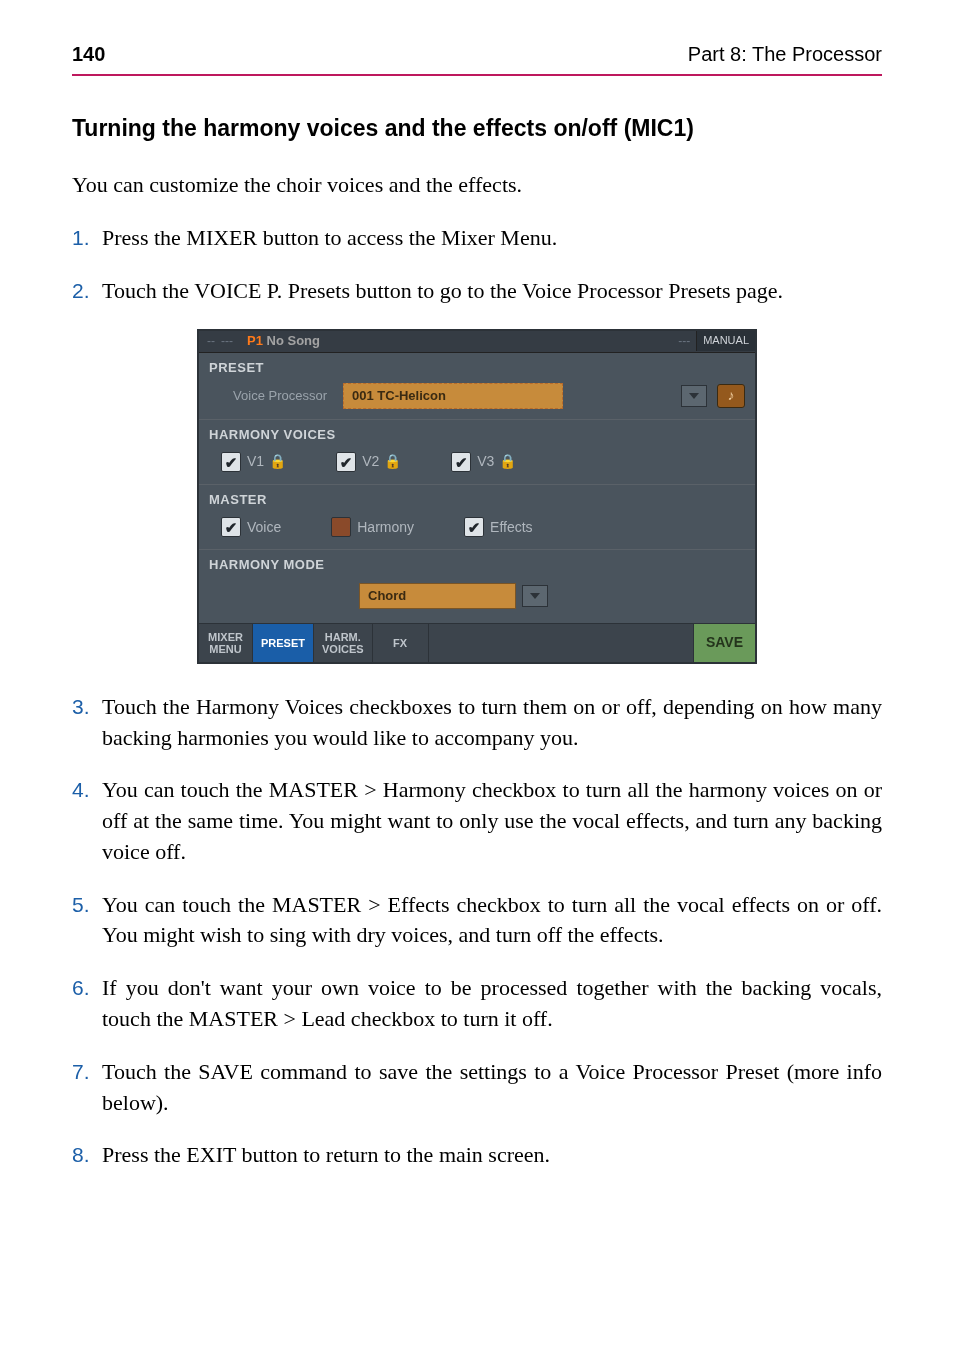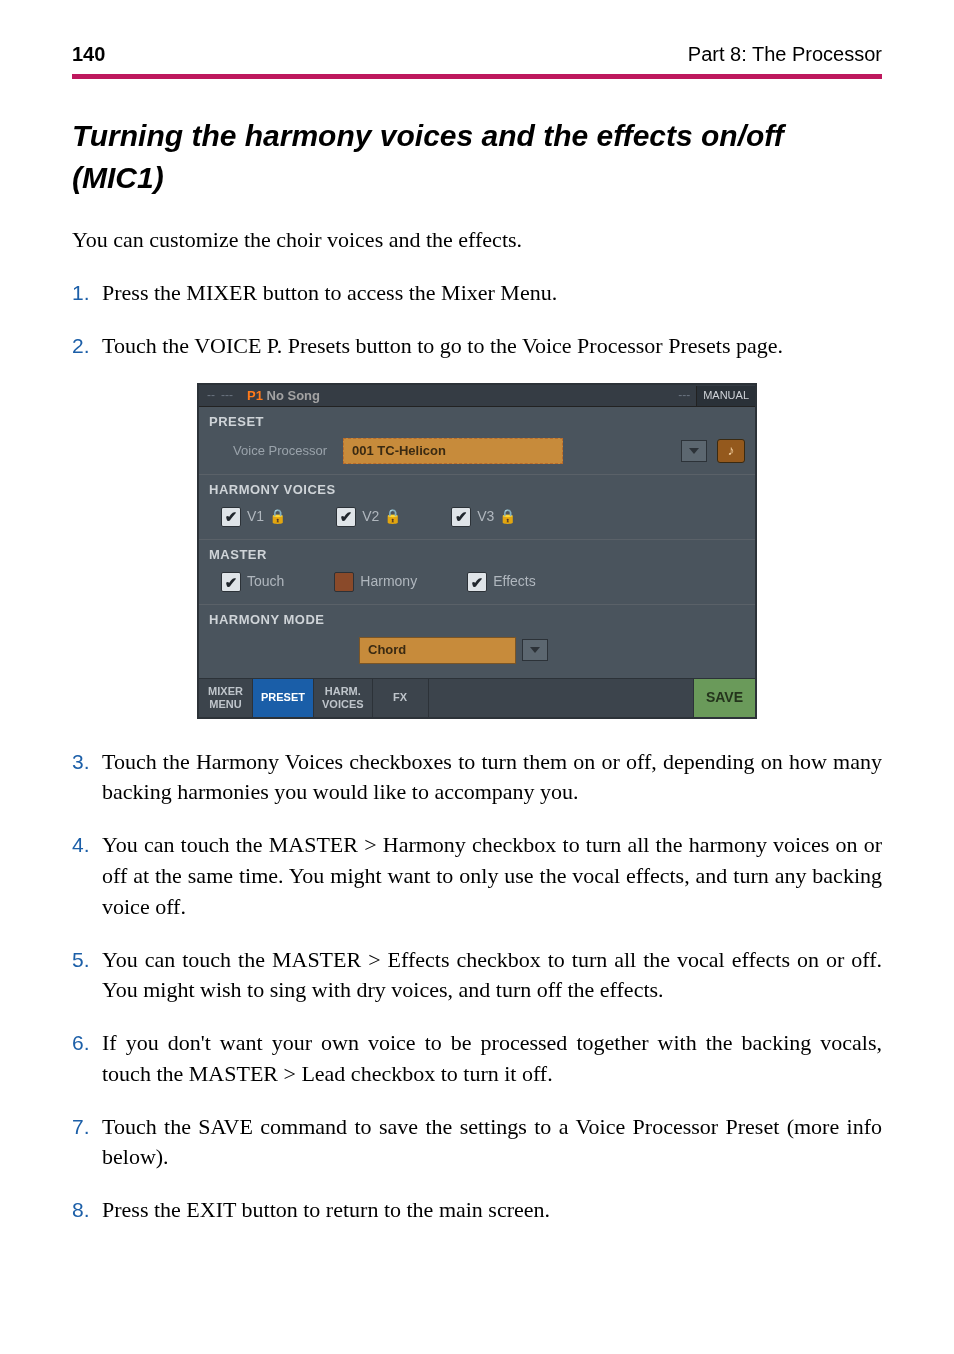--- a/index.html
+++ b/index.html
@@ -12,30 +12,29 @@
     color: #000;
     font-size: 22px;
     line-height: 1.4;
   }
   .header-row {
     display: flex;
     justify-content: space-between;
     font-family: Arial, Helvetica, sans-serif;
     font-size: 20px;
     font-weight: bold;
-    border-bottom: 5px solid #be185d;
+    border-bottom: 2px solid #be185d;
     padding-bottom: 6px;
     margin-bottom: 36px;
   }
   .header-row .part { font-weight: normal; }
   .subheading {
     font-family: Arial, Helvetica, sans-serif;
-    font-style: italic;
-    font-weight: bold;
-    font-size: 30px;
+    font-weight: bold;
+    font-size: 23px;
     margin-bottom: 26px;
   }
   .para { margin-bottom: 22px; text-align: justify; }
   ol.steps { list-style: none; padding: 0; margin: 0; }
   ol.steps > li {
     display: flex;
     margin-bottom: 22px;
     text-align: justify;
   }
   ol.steps > li .num {
@@ -274,21 +273,21 @@
       </div>
     </div>
 
     <div class="divider"></div>
     <div class="ui-section-title">MASTER</div>
     <div class="master-row">
       <div class="master-item">
         <div class="cb">
             <span>✔</span>
           </div>
-        <span>Touch</span>
+        <span>Voice</span>
       </div>
       <div class="master-item">
         <div class="cb unchecked">
             <span></span>
           </div>
         <span>Harmony</span>
       </div>
       <div class="master-item">
         <div class="cb">
             <span>✔</span>

